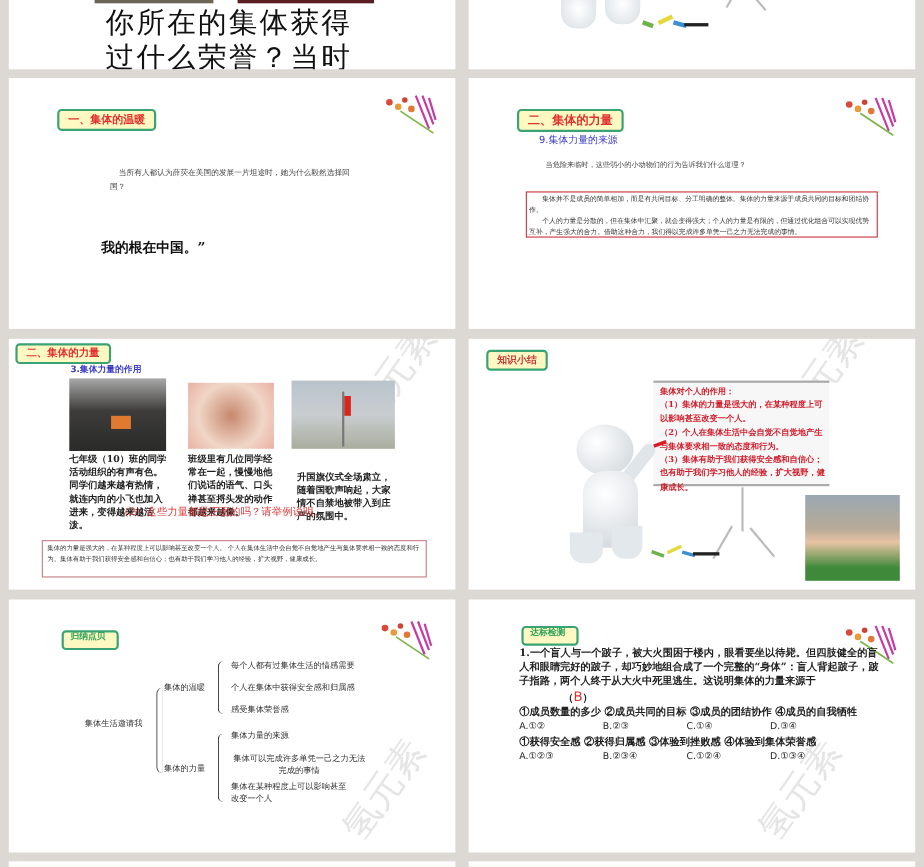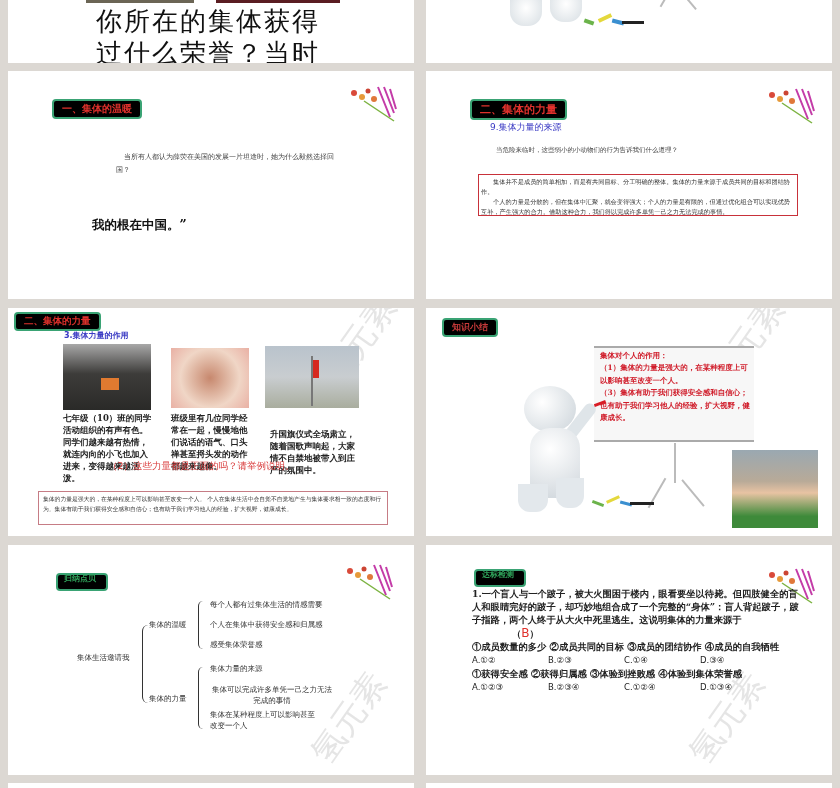--- a/index.html
+++ b/index.html
@@ -11,35 +11,35 @@
   .s2 { left: 8px; top: 71px; width: 406px; height: 228px; }
   .s3 { left: 426px; top: 71px; width: 406px; height: 228px; }
   .s4 { left: 8px; top: 308px; width: 406px; height: 228px; }
   .s5 { left: 426px; top: 308px; width: 406px; height: 228px; }
   .s6 { left: 8px; top: 545px; width: 406px; height: 230px; }
   .s7 { left: 426px; top: 545px; width: 406px; height: 230px; }
   .s8 { left: 8px; top: 783px; width: 406px; height: 10px; }
   .s9 { left: 426px; top: 783px; width: 406px; height: 10px; }
 
   .serif { font-family: "DejaVu Serif", serif; }
-  .tag { position: absolute; border: 2px solid #3aa374; border-radius: 4px; color: #e0312c; font-weight: bold; padding: 1px 8px; white-space: nowrap; background: #000000; }
+  .tag { position: absolute; border: 2px solid #3aa374; border-radius: 4px; color: #e0312c; font-weight: bold; padding: 1px 8px; white-space: nowrap; background: #fef9c3; }
   .tag.green { color: #2fa25a; }
   .flower { position: absolute; width: 56px; height: 40px; }
   .watermark { position: absolute; color: rgba(180,180,180,0.35); font-size: 34px; transform: rotate(-55deg); pointer-events: none; }
 
   
   .s0-img1 { position:absolute; left: 78px; top: 9px; width: 108px; height: 4px; background:#6b6555; }
   .s0-img2 { position:absolute; left: 208px; top: 9px; width: 124px; height: 4px; background:#5a1d22; }
   .s0-title { position:absolute; left: 88px; top: 15px; font-size: 26px; line-height: 32px; color:#111; letter-spacing: 2px; }
 
   
   .s1-leg { position:absolute; width: 32px; height: 36px; background: radial-gradient(#ffffff, #d6dde2); border-radius: 0 0 14px 14px; }
 
   
-  .s2-q { position:absolute; left: 92px; top: 80px; width: 230px; font-size: 7px; line-height: 13px; color:#444; text-indent: 8px; margin-left: 16px; }
+  .s2-q { position:absolute; left: 92px; top: 80px; width: 230px; font-size: 7px; line-height: 13px; color:#444; text-indent: 8px; }
   .s2-quote { position:absolute; left: 84px; top: 146px; width: 250px; font-size: 12.5px; line-height: 15px; color:#111; font-weight: bold; }
 
   
   .s3-sub { position:absolute; left: 64px; top: 50px; font-size: 9px; color:#3b3bc4; }
   .s3-q { position:absolute; left: 70px; top: 75px; font-size: 6.5px; color:#444; }
   .s3-box { position:absolute; left: 52px; top: 103px; width: 320px; height: 42px; border: 1.5px solid #c8313a; padding: 2px 2px; font-size: 6.2px; line-height: 10px; color:#333; }
   .s3-box p { text-indent: 12px; }
 
   
   .s4-sub { position:absolute; left: 56px; top: 22px; font-size: 8px; color:#3b3bc4; font-weight: bold; }
@@ -150,20 +150,21 @@
   <div class="slide s5">
     <div class="tag green serif" style="left:16px; top:10px; font-size:9px; color:#c73a3a;">知识小结</div>
     <div class="watermark" style="left:270px; top:12px;">氢元素</div>
     <div class="board" style="left:168px;"></div>
     <div class="tripod" style="left:248px;"></div>
     <div style="position:absolute; left:230px; top:168px; width:2px; height:34px; background:#bbb; transform:rotate(30deg);"></div>
     <div style="position:absolute; left:266px; top:168px; width:2px; height:34px; background:#bbb; transform:rotate(-40deg);"></div>
     <div class="board-text serif" style="left:174px;">
       <div>集体对个人的作用：</div>
       <div>（1）集体的力量是强大的，在某种程度上可以影响甚至改变一个人。</div>
+      <div>（2）个人在集体生活中会自觉不自觉地产生与集体要求相一致的态度和行为。</div>
       <div>（3）集体有助于我们获得安全感和自信心；也有助于我们学习他人的经验，扩大视野，健康成长。</div>
     </div>
     <div class="figure-head" style="left:98px; top:78px;"></div>
     <div class="figure-arm" style="left:148px; top:92px;"></div>
     <div class="figure-body" style="left:104px; top:120px;"></div>
     <div style="position:absolute; left:92px; top:176px; width:30px; height:28px; border-radius:0 0 12px 12px; background:#e3e8ec;"></div>
     <div style="position:absolute; left:130px; top:170px; width:28px; height:30px; border-radius:0 0 12px 12px; background:#e3e8ec;"></div>
     <div class="marker" style="left:168px; top:94px;"></div>
     <div style="position:absolute; left:166px; top:194px; width:12px; height:3px; background:#6bb34a; transform:rotate(20deg);"></div>
     <div style="position:absolute; left:180px; top:190px; width:14px; height:3px; background:#e4d83c; transform:rotate(-25deg);"></div>

